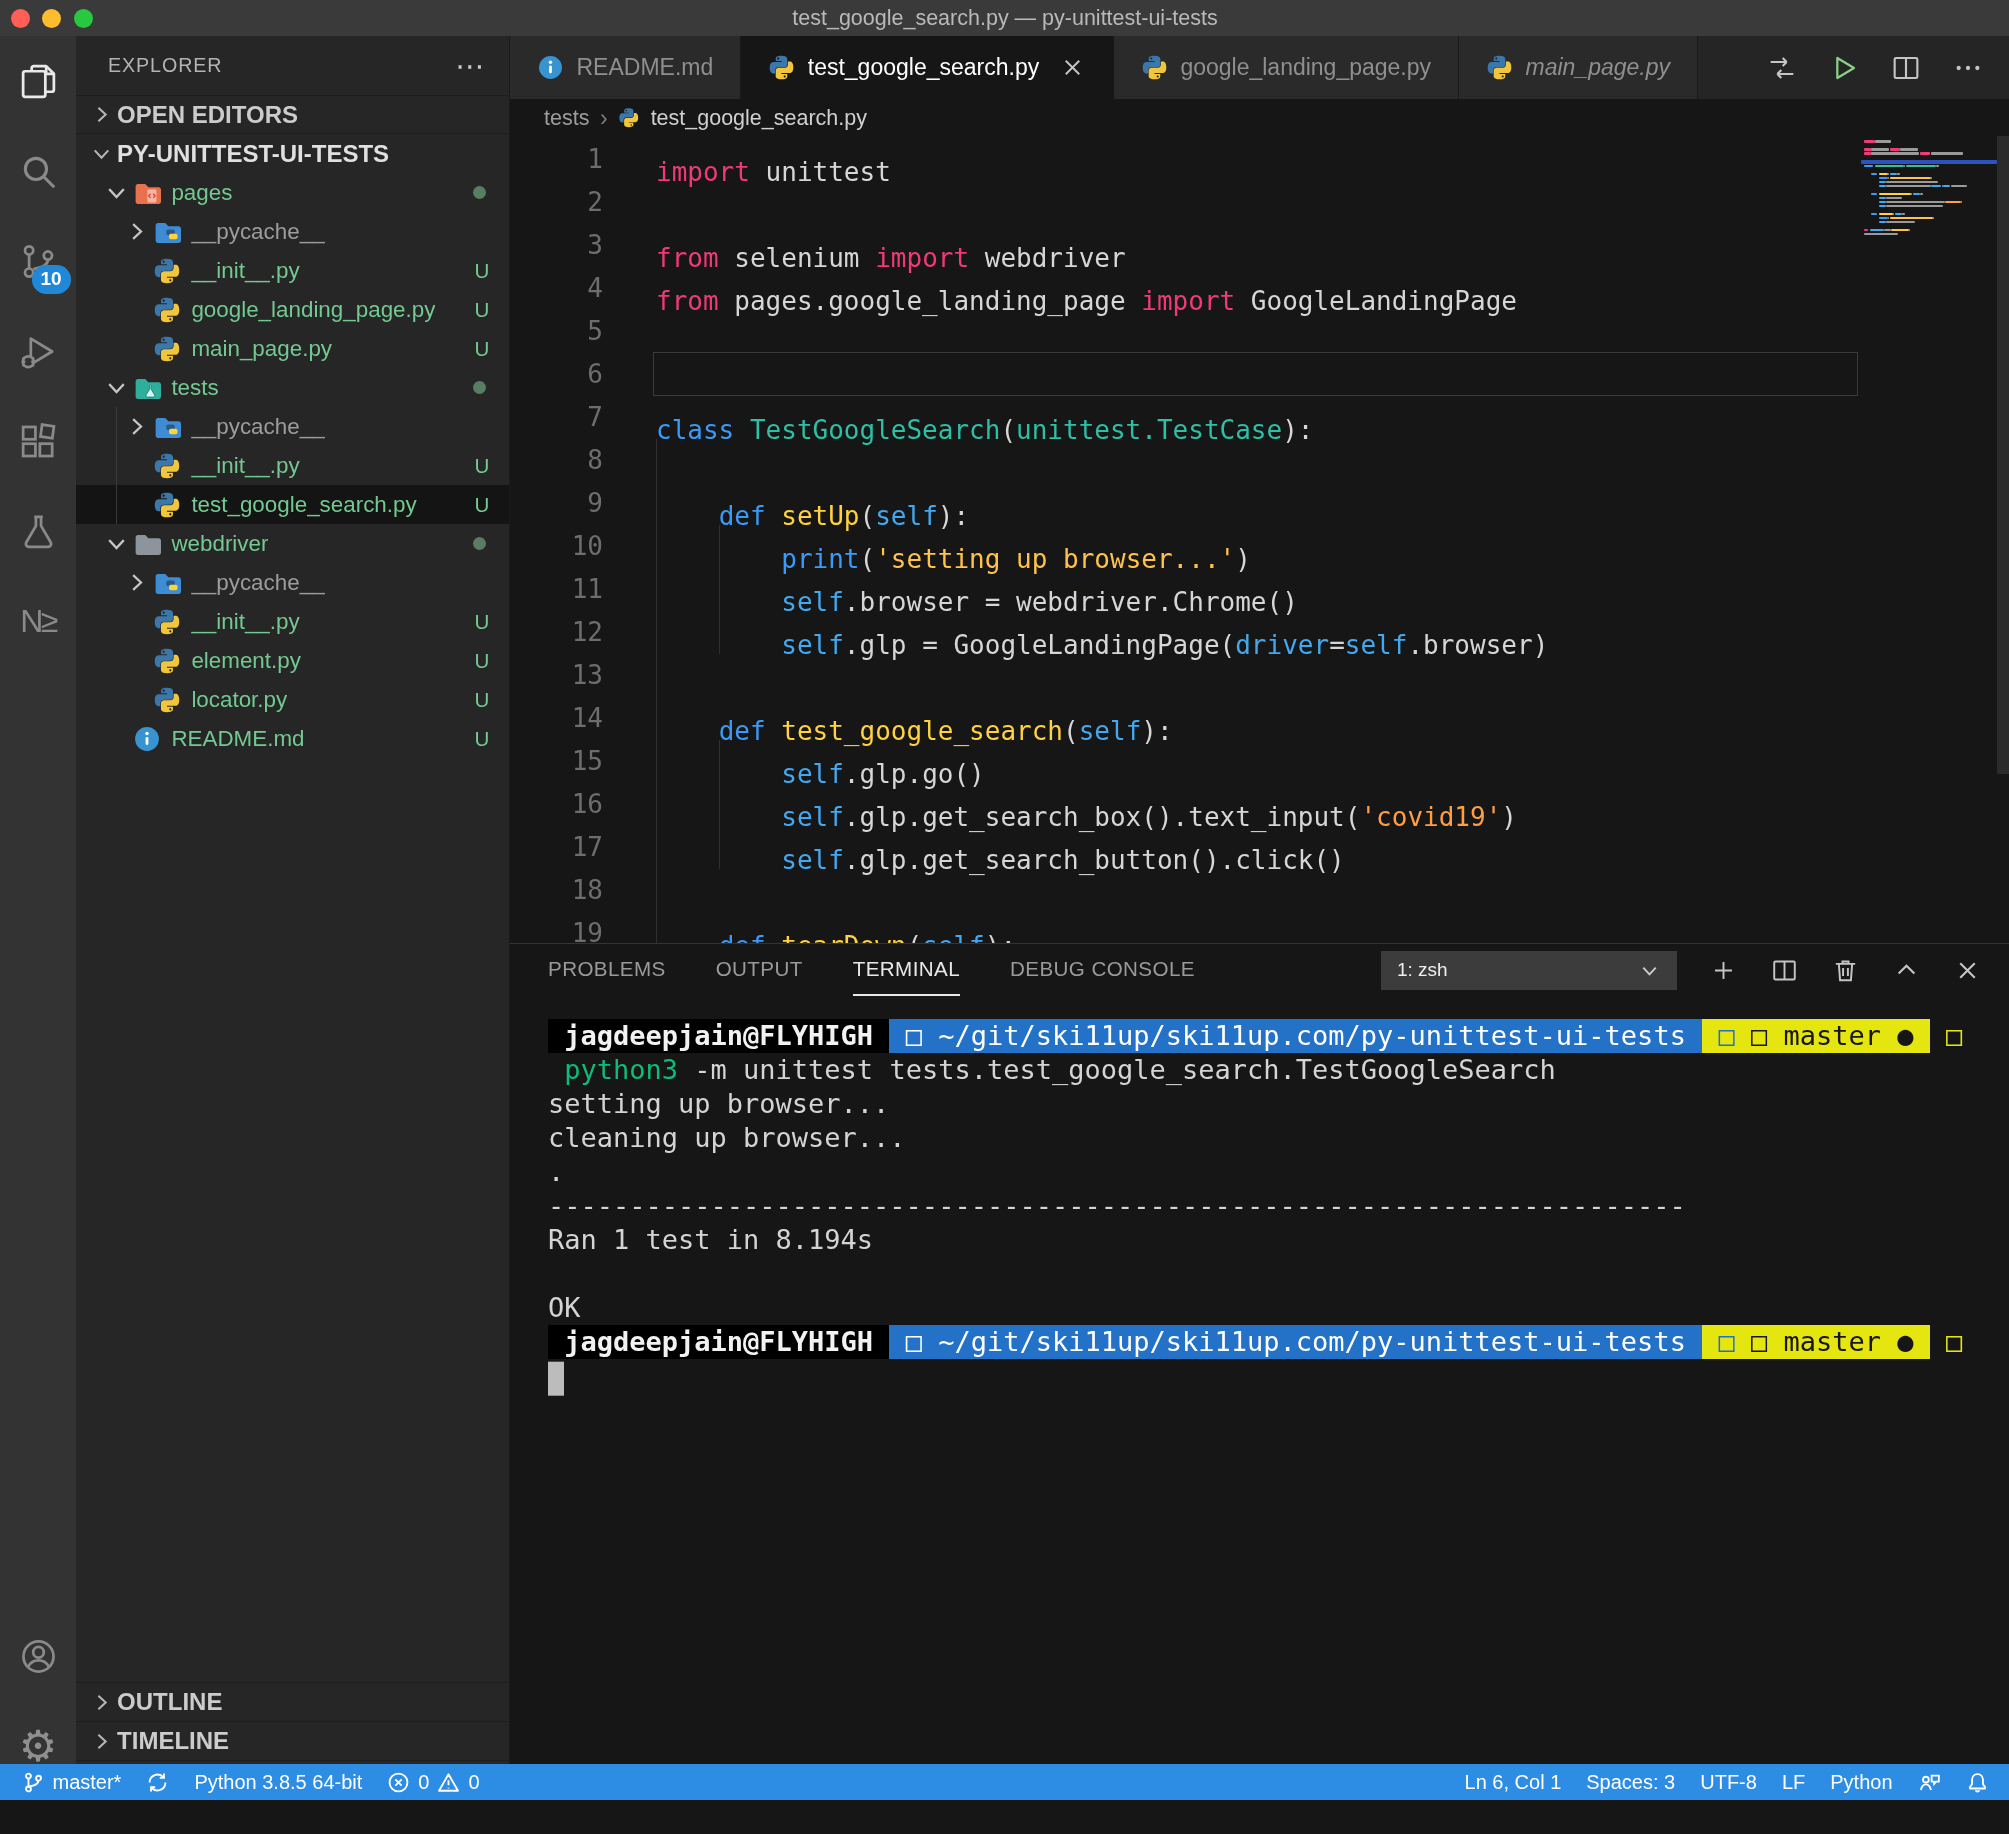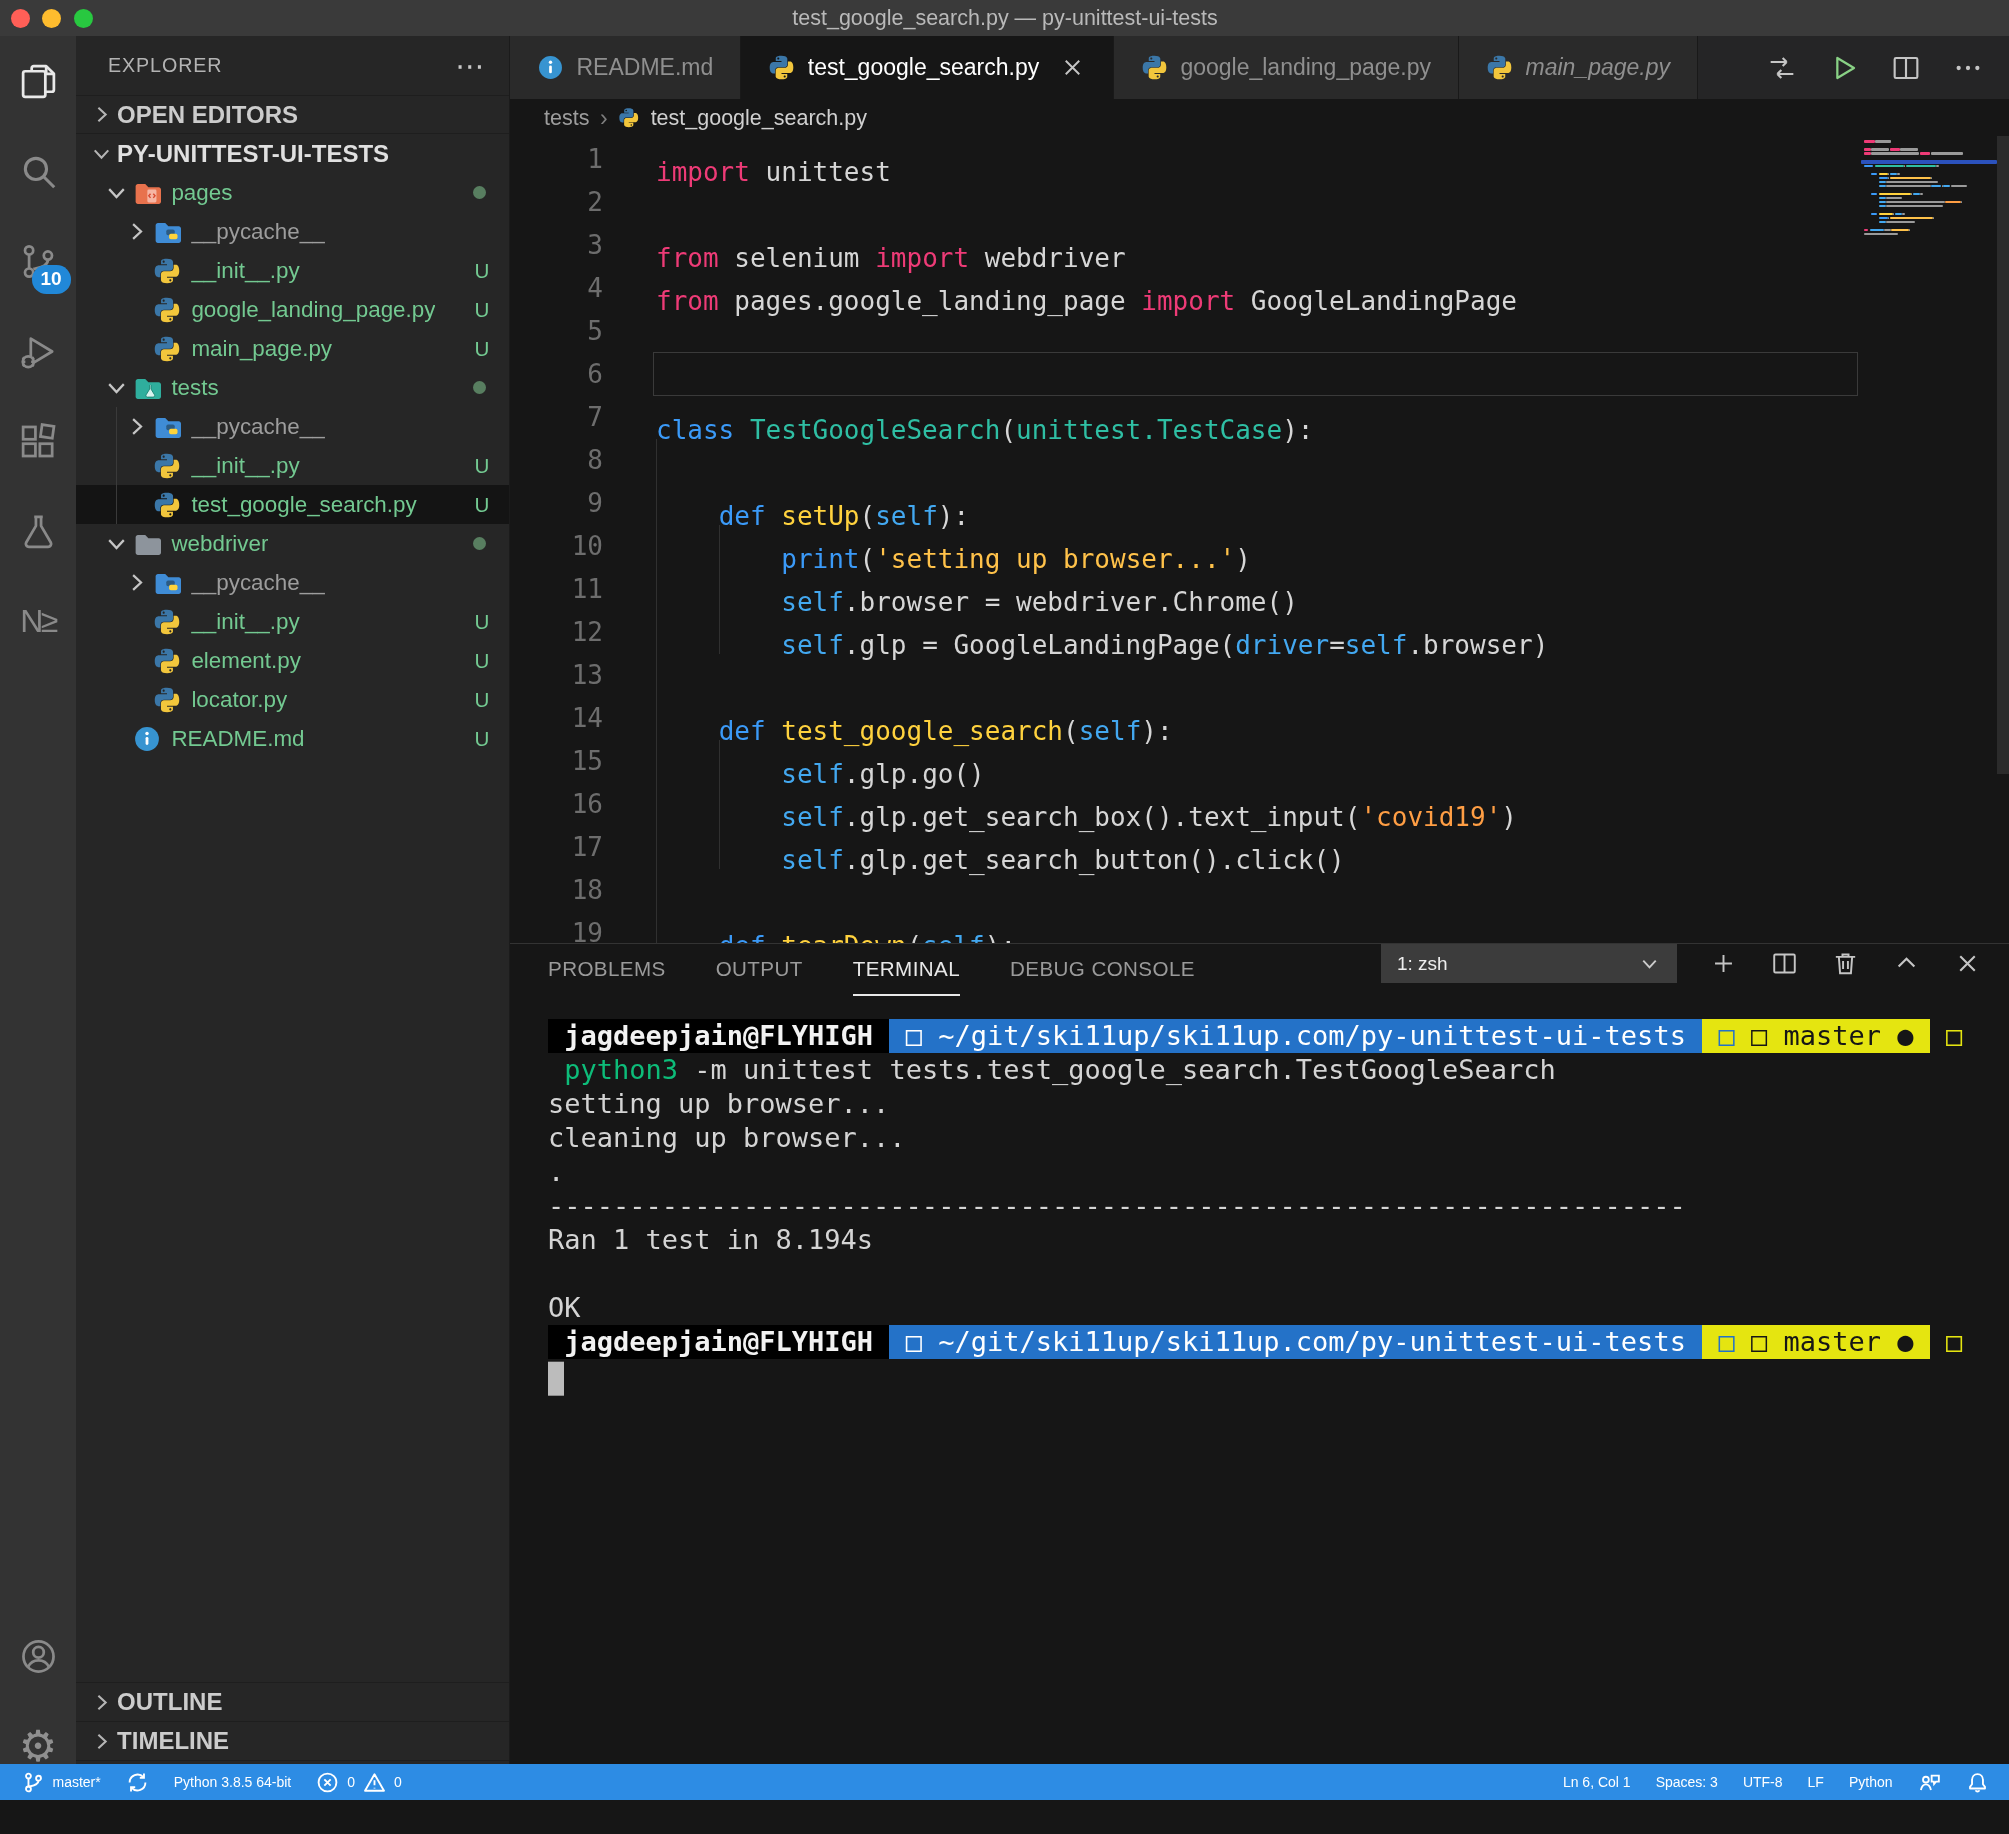--- a/index.html
+++ b/index.html
@@ -79,38 +79,38 @@
   .code-line{height:43px}
   #cur-line{position:absolute;left:143px;top:216px;width:1205px;height:44px;border:1.8px solid #3a3a3a}
   .iguide{position:absolute;width:0.9px;background:#303030}
   #minimap{position:absolute;right:12.5px;top:3.6px;width:136px;height:269px}
   .mm-bar{position:absolute;border-radius:0.9px}
   #scroll-slider{position:absolute;right:0;top:0;width:12.5px;height:638px;background:rgba(120,120,120,.22)}
 
   
   #panel{position:absolute;left:510px;top:943px;width:1499px;height:855px;background:#161616;
     border-top:0.9px solid #333}
-  #panel-head{height:52px;display:flex;align-items:flex-start;padding-left:38px;gap:40px}
+  #panel-head{height:52px;display:flex;align-items:center;padding-left:38px;gap:40px}
   .ptab{font-size:20.6px;letter-spacing:0.4px;color:#9a9a9a;height:100%;display:flex;align-items:center;
     border-bottom:2.7px solid transparent;cursor:pointer}
   .ptab.active{color:#e8e8e8;border-bottom-color:#e8e8e8}
   #panel-right{margin-left:auto;display:flex;align-items:center;gap:32px;padding-right:27px;color:#c5c5c5}
   #shell-select{width:296px;height:39px;background:#3c3c3c;color:#eeeeee;font-size:19px;
     display:flex;align-items:center;padding:0 16px;cursor:pointer}
   #shell-select .chev{margin-left:auto;width:23px;height:23px;color:#cccccc}
   #panel-right .pact{width:29px;height:29px;cursor:pointer}
   #term{position:absolute;left:38px;top:75px;right:18px;font:27px/34px "DejaVu Sans Mono",monospace;
     color:#d4d4d4;white-space:pre}
   .trow{height:34px}
   .trow span{display:inline-block;height:34px}
   .tcursor{width:16px;height:29px;background:#bcbcbc;transform:translateY(2.7px)}
 
   
   #statusbar{position:absolute;left:0;top:1764px;width:2010px;height:36px;background:#2d8ce4;
-    color:#ffffff;display:flex;align-items:center;font-size:14px;padding:0 9px}
+    color:#ffffff;display:flex;align-items:center;font-size:20px;padding:0 9px}
   .sb-item{display:flex;align-items:center;gap:8px;padding:0 12.5px;height:100%;cursor:pointer;white-space:nowrap}
   .sb-item .ic{width:23px;height:23px}
   #sb-right{margin-left:auto;display:flex;height:100%}
   #sb-left{display:flex;height:100%}
 </style>
 </head>
 <body>
 
 <div id="titlebar">
   <div id="lights">

